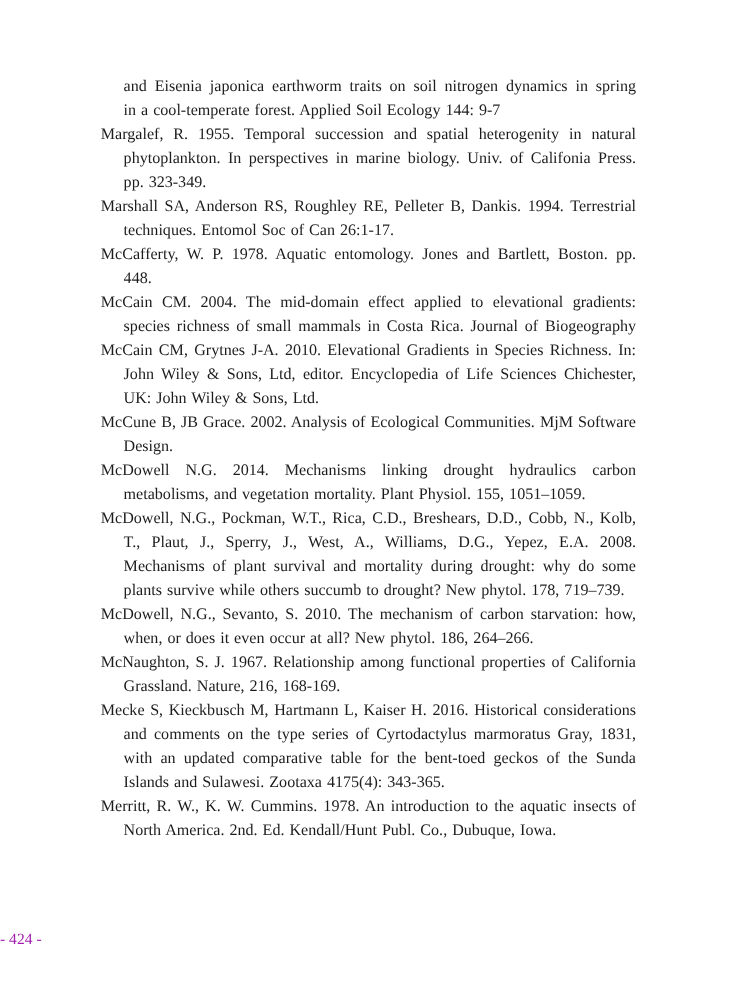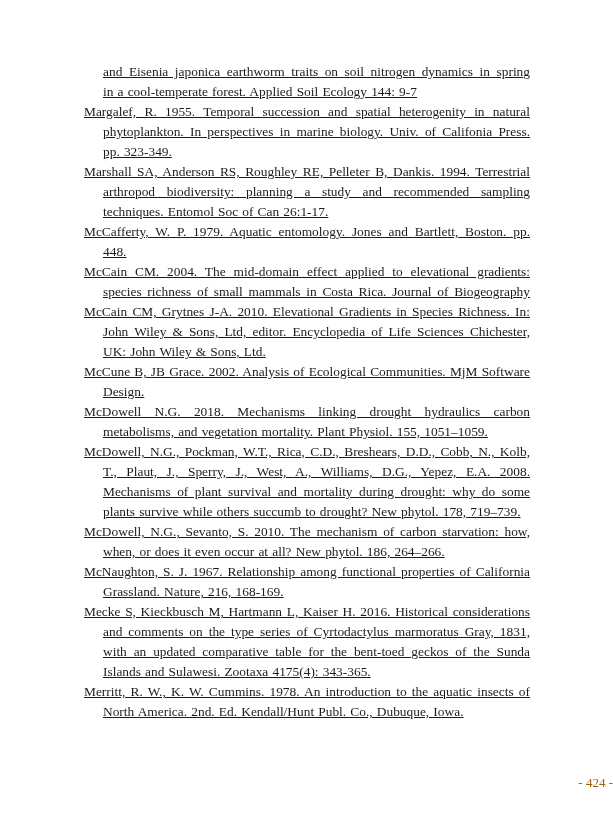--- a/index.html
+++ b/index.html
@@ -20,21 +20,20 @@
     inset: 0;
     background: #ffffff;
   }
   .references {
     position: absolute;
     left: 84px;
     top: 62px;
     width: 446px;
     font-size: 13.4px;
     line-height: 20px;
-    text-decoration: underline;
   }
   .entry {
     margin: 0;
     padding: 0;
   }
   .line {
     height: 20px;
     overflow: hidden;
     text-align: justify;
     text-align-last: justify;
@@ -47,63 +46,62 @@
     text-align: left;
     text-align-last: left;
   }
   .page-number {
     position: absolute;
     left: 0;
     right: 0;
     top: 773px;
     height: 20px;
     line-height: 20px;
-    text-align: right;
+    text-align: left;
     font-size: 13px;
-    color: #a16207;
+    color: #a21caf;
   }
 </style>
 </head>
 <body>
 
 <div class="doc-page">
   <div class="references" id="references-list">
       <div class="entry">
         <div class="line cont">and Eisenia japonica earthworm traits on soil nitrogen dynamics in spring</div>
         <div class="line cont last">in a cool-temperate forest. Applied Soil Ecology 144: 9-7</div>
       </div>
       <div class="entry">
         <div class="line">Margalef, R. 1955. Temporal succession and spatial heterogenity in natural</div>
         <div class="line cont">phytoplankton. In perspectives in marine biology. Univ. of Califonia Press.</div>
         <div class="line cont last">pp. 323-349.</div>
       </div>
       <div class="entry">
         <div class="line">Marshall SA, Anderson RS, Roughley RE, Pelleter B, Dankis. 1994. Terrestrial</div>
-        <div class="line cont">arthropod biodiversity: planning a study and recommended sampling</div>
         <div class="line cont last">techniques. Entomol Soc of Can 26:1-17.</div>
       </div>
       <div class="entry">
-        <div class="line">McCafferty, W. P. 1979. Aquatic entomology. Jones and Bartlett, Boston. pp.</div>
+        <div class="line">McCafferty, W. P. 1978. Aquatic entomology. Jones and Bartlett, Boston. pp.</div>
         <div class="line cont last">448.</div>
       </div>
       <div class="entry">
         <div class="line">McCain CM. 2004. The mid-domain effect applied to elevational gradients:</div>
         <div class="line cont">species richness of small mammals in Costa Rica. Journal of Biogeography</div>
       </div>
       <div class="entry">
         <div class="line">McCain CM, Grytnes J-A. 2010. Elevational Gradients in Species Richness. In:</div>
         <div class="line cont">John Wiley &amp; Sons, Ltd, editor. Encyclopedia of Life Sciences Chichester,</div>
         <div class="line cont last">UK: John Wiley &amp; Sons, Ltd.</div>
       </div>
       <div class="entry">
         <div class="line">McCune B, JB Grace. 2002. Analysis of Ecological Communities. MjM Software</div>
         <div class="line cont last">Design.</div>
       </div>
       <div class="entry">
-        <div class="line">McDowell N.G. 2018. Mechanisms linking drought hydraulics carbon</div>
+        <div class="line">McDowell N.G. 2014. Mechanisms linking drought hydraulics carbon</div>
         <div class="line cont last">metabolisms, and vegetation mortality. Plant Physiol. 155, 1051–1059.</div>
       </div>
       <div class="entry">
         <div class="line">McDowell, N.G., Pockman, W.T., Rica, C.D., Breshears, D.D., Cobb, N., Kolb,</div>
         <div class="line cont">T., Plaut, J., Sperry, J., West, A., Williams, D.G., Yepez, E.A. 2008.</div>
         <div class="line cont">Mechanisms of plant survival and mortality during drought: why do some</div>
         <div class="line cont last">plants survive while others succumb to drought? New phytol. 178, 719–739.</div>
       </div>
       <div class="entry">
         <div class="line">McDowell, N.G., Sevanto, S. 2010. The mechanism of carbon starvation: how,</div>

